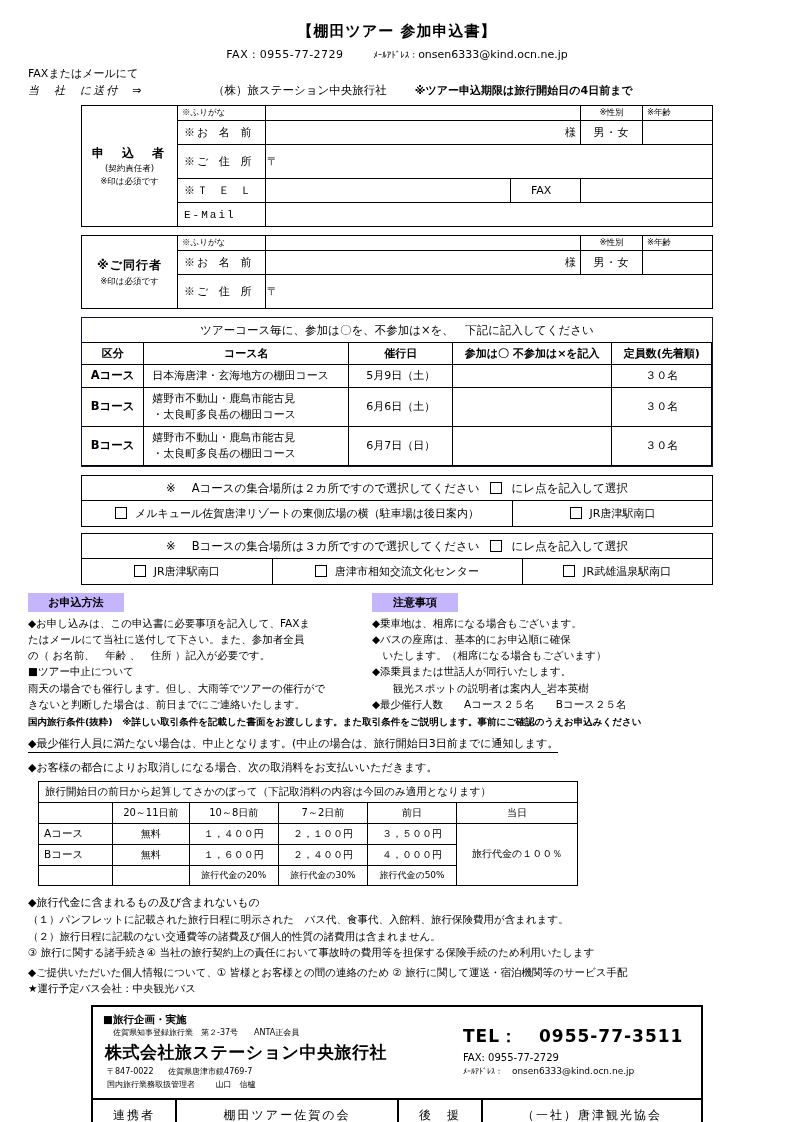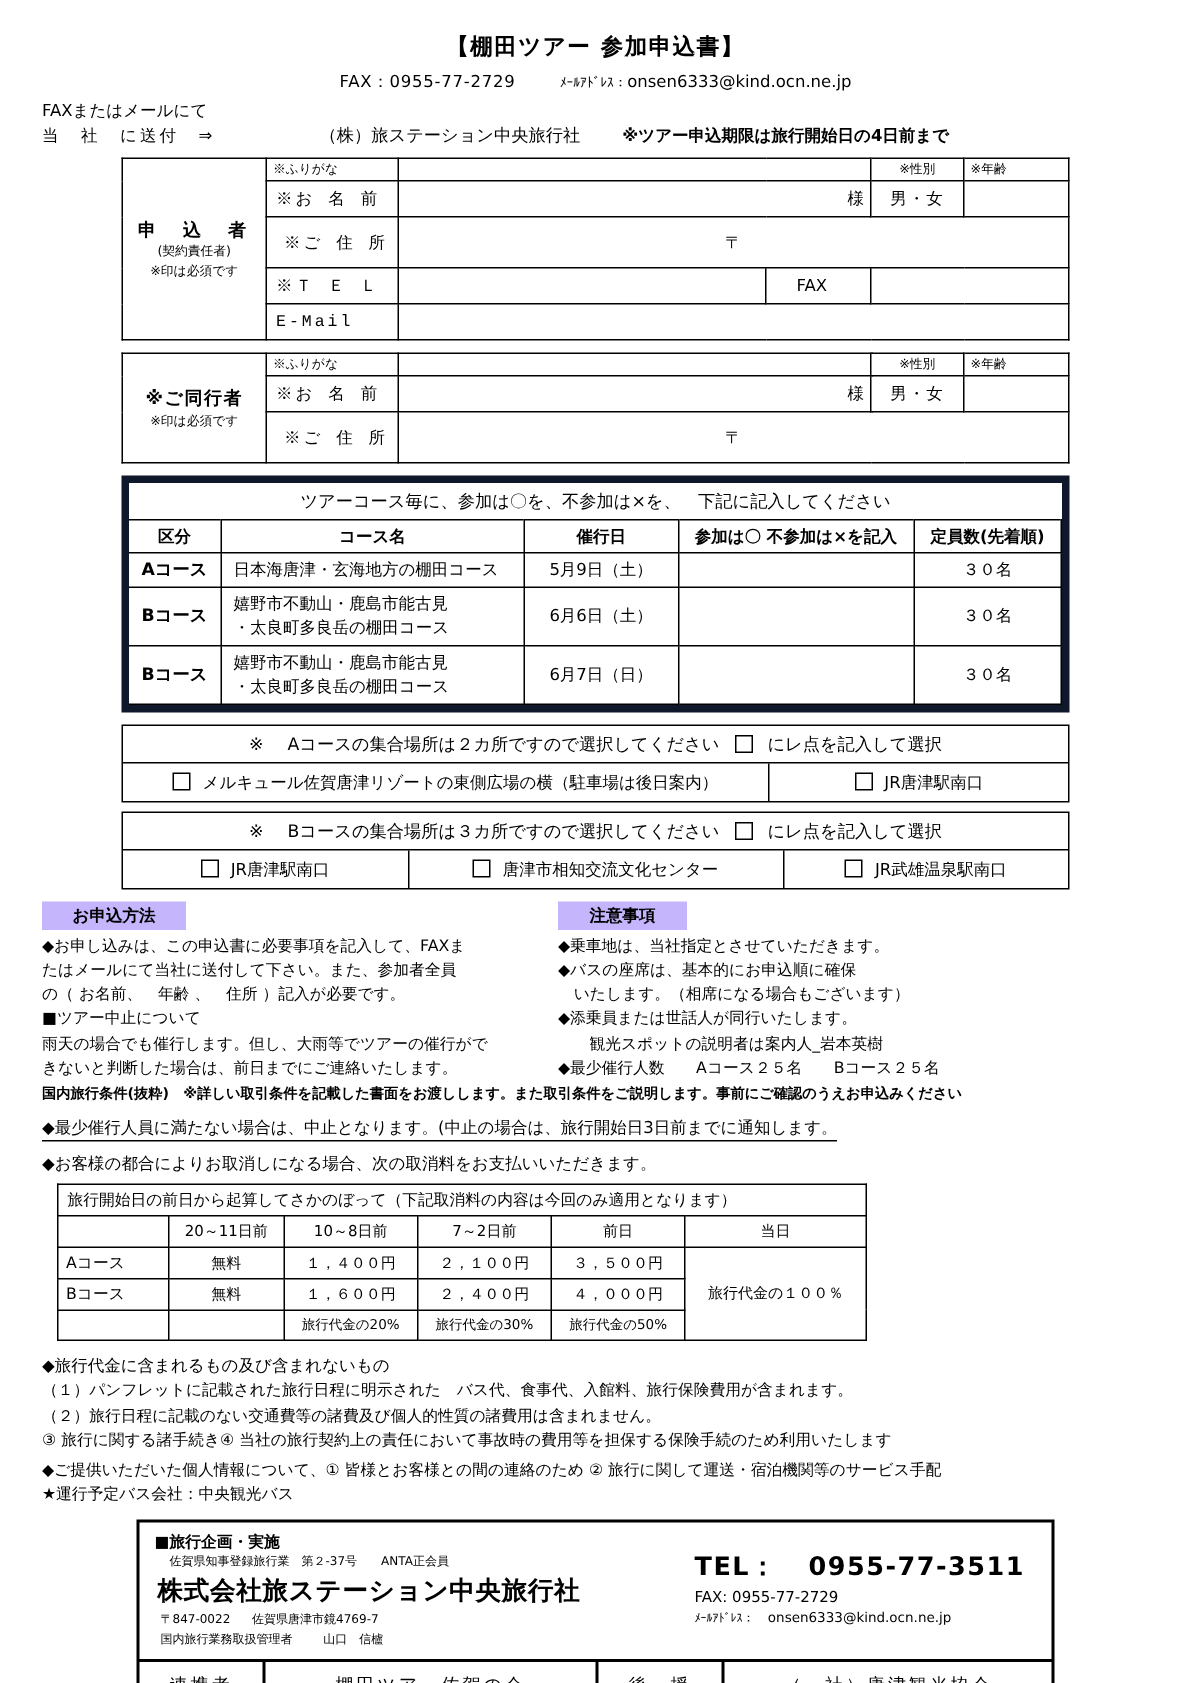--- a/index.html
+++ b/index.html
@@ -36,21 +36,21 @@
   .send-row {
     display: flex;
     align-items: flex-end;
     margin-bottom: 6px;
   }
   .send-left {
     font-size: 11px;
     line-height: 1.5;
     width: 185px;
   }
-  .send-left .l2 { letter-spacing: 2px; }
+  .send-left .l2 { letter-spacing: 2px; font-style: italic; }
   .send-mid {
     font-size: 11.5px;
     padding-bottom: 1px;
   }
   .send-right {
     font-size: 11px;
     font-weight: bold;
     margin-left: 28px;
     padding-bottom: 1px;
   }
@@ -78,26 +78,26 @@
     padding-left: 6px;
     height: 24px;
     font-family: Liberation Mono, monospace;
   }
   .fld-label.small { font-size: 8.5px; letter-spacing: 0; height: 15px; padding-left: 4px;}
   .sei-cell { width: 46px; text-align: center; font-size: 8.5px; }
   .age-cell { width: 70px; font-size: 8.5px; padding-left: 4px;}
   .sama { text-align: right; padding-right: 4px; font-size: 11px; }
   .dansei { width: 62px; text-align: center; font-size: 11px; letter-spacing: 1px;}
   .zip-mark { font-size: 11px; }
-  .tall { height: 34px; text-align: center; }
+  .tall { height: 34px; }
   .h24 { height: 24px; }
   .h15 { height: 15px; }
 
   
-  .course-wrap { width: 632px; margin: 0 auto 8px auto; border: 5px solid #0f172a; padding: 0; }
+  .course-wrap { width: 632px; margin: 0 auto 8px auto; border: 1px solid #0f172a; padding: 0; }
   .course-note {
     text-align: center;
     font-size: 11.5px;
     padding: 5px 0 4px 0;
   }
   .course-table { width: 100%; border-top: 1px solid #000; }
   .course-table td, .course-table th {
     border: 1px solid #000;
     border-left: none;
     border-top: none;
@@ -403,21 +403,21 @@
         <p>たはメールにて当社に送付して下さい。また、参加者全員</p>
         <p>の（ お名前、　年齢 、　住所 ）記入が必要です。</p>
         <p>■ツアー中止について</p>
         <p>雨天の場合でも催行します。但し、大雨等でツアーの催行がで</p>
         <p>きないと判断した場合は、前日までにご連絡いたします。</p>
       </div>
     </div>
     <div class="col-r">
       <div class="sec-head wide">注意事項</div>
       <div class="body-txt">
-        <p>◆乗車地は、当社指定とさせていただきます。</p>
+        <p>◆乗車地は、相席になる場合もございます。</p>
         <p>◆バスの座席は、基本的にお申込順に確保</p>
         <p>　いたします。（相席になる場合もございます）</p>
         <p>◆添乗員または世話人が同行いたします。</p>
         <p>　　観光スポットの説明者は案内人_岩本英樹</p>
         <p>◆最少催行人数　　Aコース２５名　　Bコース２５名</p>
       </div>
     </div>
   </div>
 
   <div class="rule-note">国内旅行条件(抜粋)　※詳しい取引条件を記載した書面をお渡しします。また取引条件をご説明します。事前にご確認のうえお申込みください</div>

